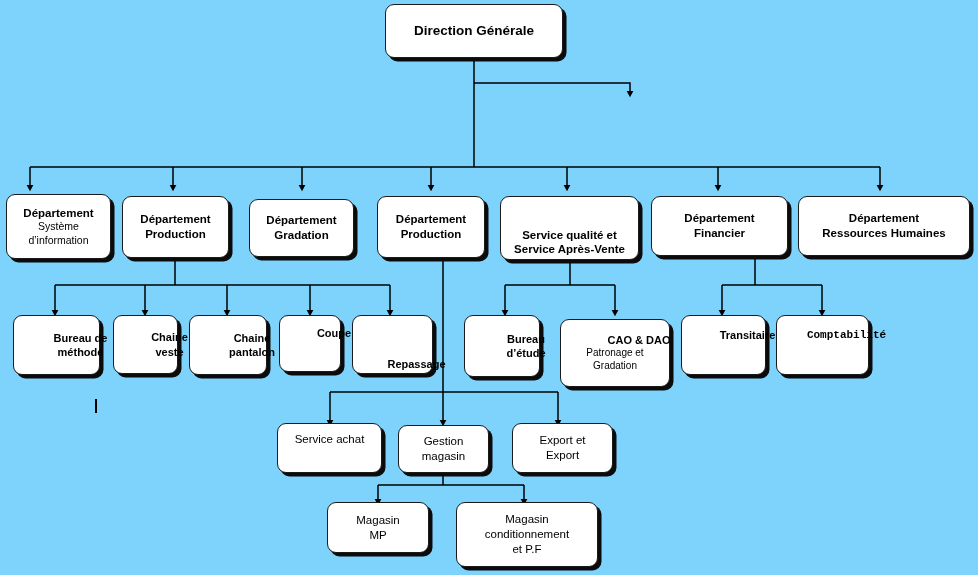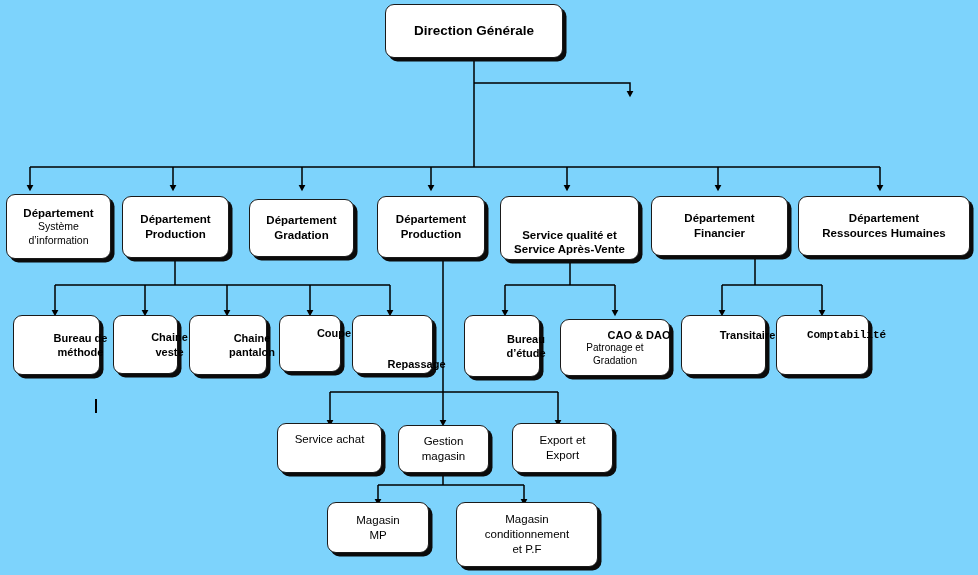--- a/index.html
+++ b/index.html
@@ -194,21 +194,21 @@
 
   <div class="node" style="left:352px; top:315px; width:81px; height:59px; justify-content:flex-end; padding-top:10px;">
     <span class="ln t-leaf">Repassage</span>
   </div>
 
   <div class="node" style="left:464px; top:315px; width:76px; height:62px;">
     <span class="ln t-leaf">Bureau</span>
     <span class="ln t-leaf">d’étude</span>
   </div>
 
-  <div class="node" style="left:560px; top:319px; width:110px; height:57px;">
+  <div class="node" style="left:560px; top:319px; width:110px; height:68px;">
     <span class="ln t-leaf">CAO &amp; DAO</span>
     <span class="ln t-leafsub">Patronage et</span>
     <span class="ln t-leafsub">Gradation</span>
   </div>
 
   <div class="node" style="left:681px; top:315px; width:85px; height:60px; justify-content:flex-start; padding-top:12px;">
     <span class="ln t-leaf">Transitaire</span>
   </div>
 
   <div class="node" style="left:776px; top:315px; width:93px; height:60px; justify-content:flex-start; padding-top:12px;font-family:Liberation Mono, monospace;">

